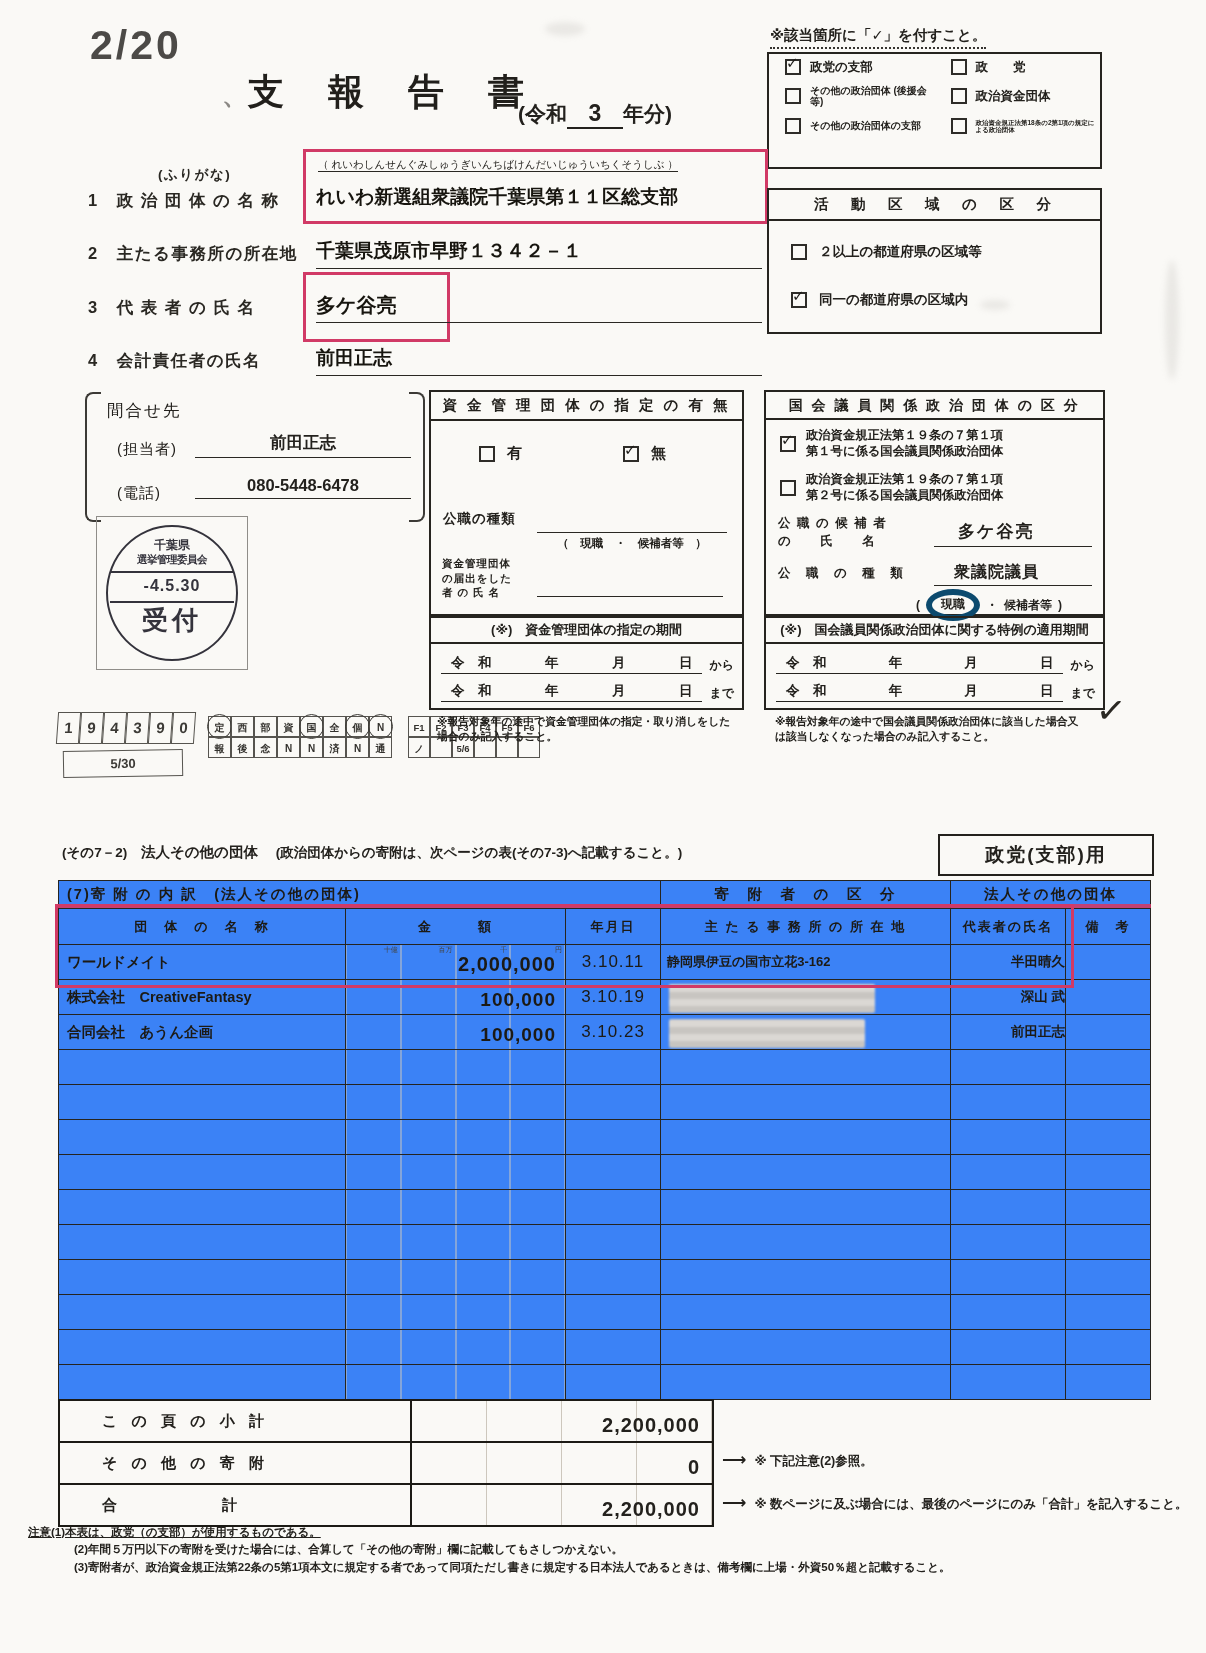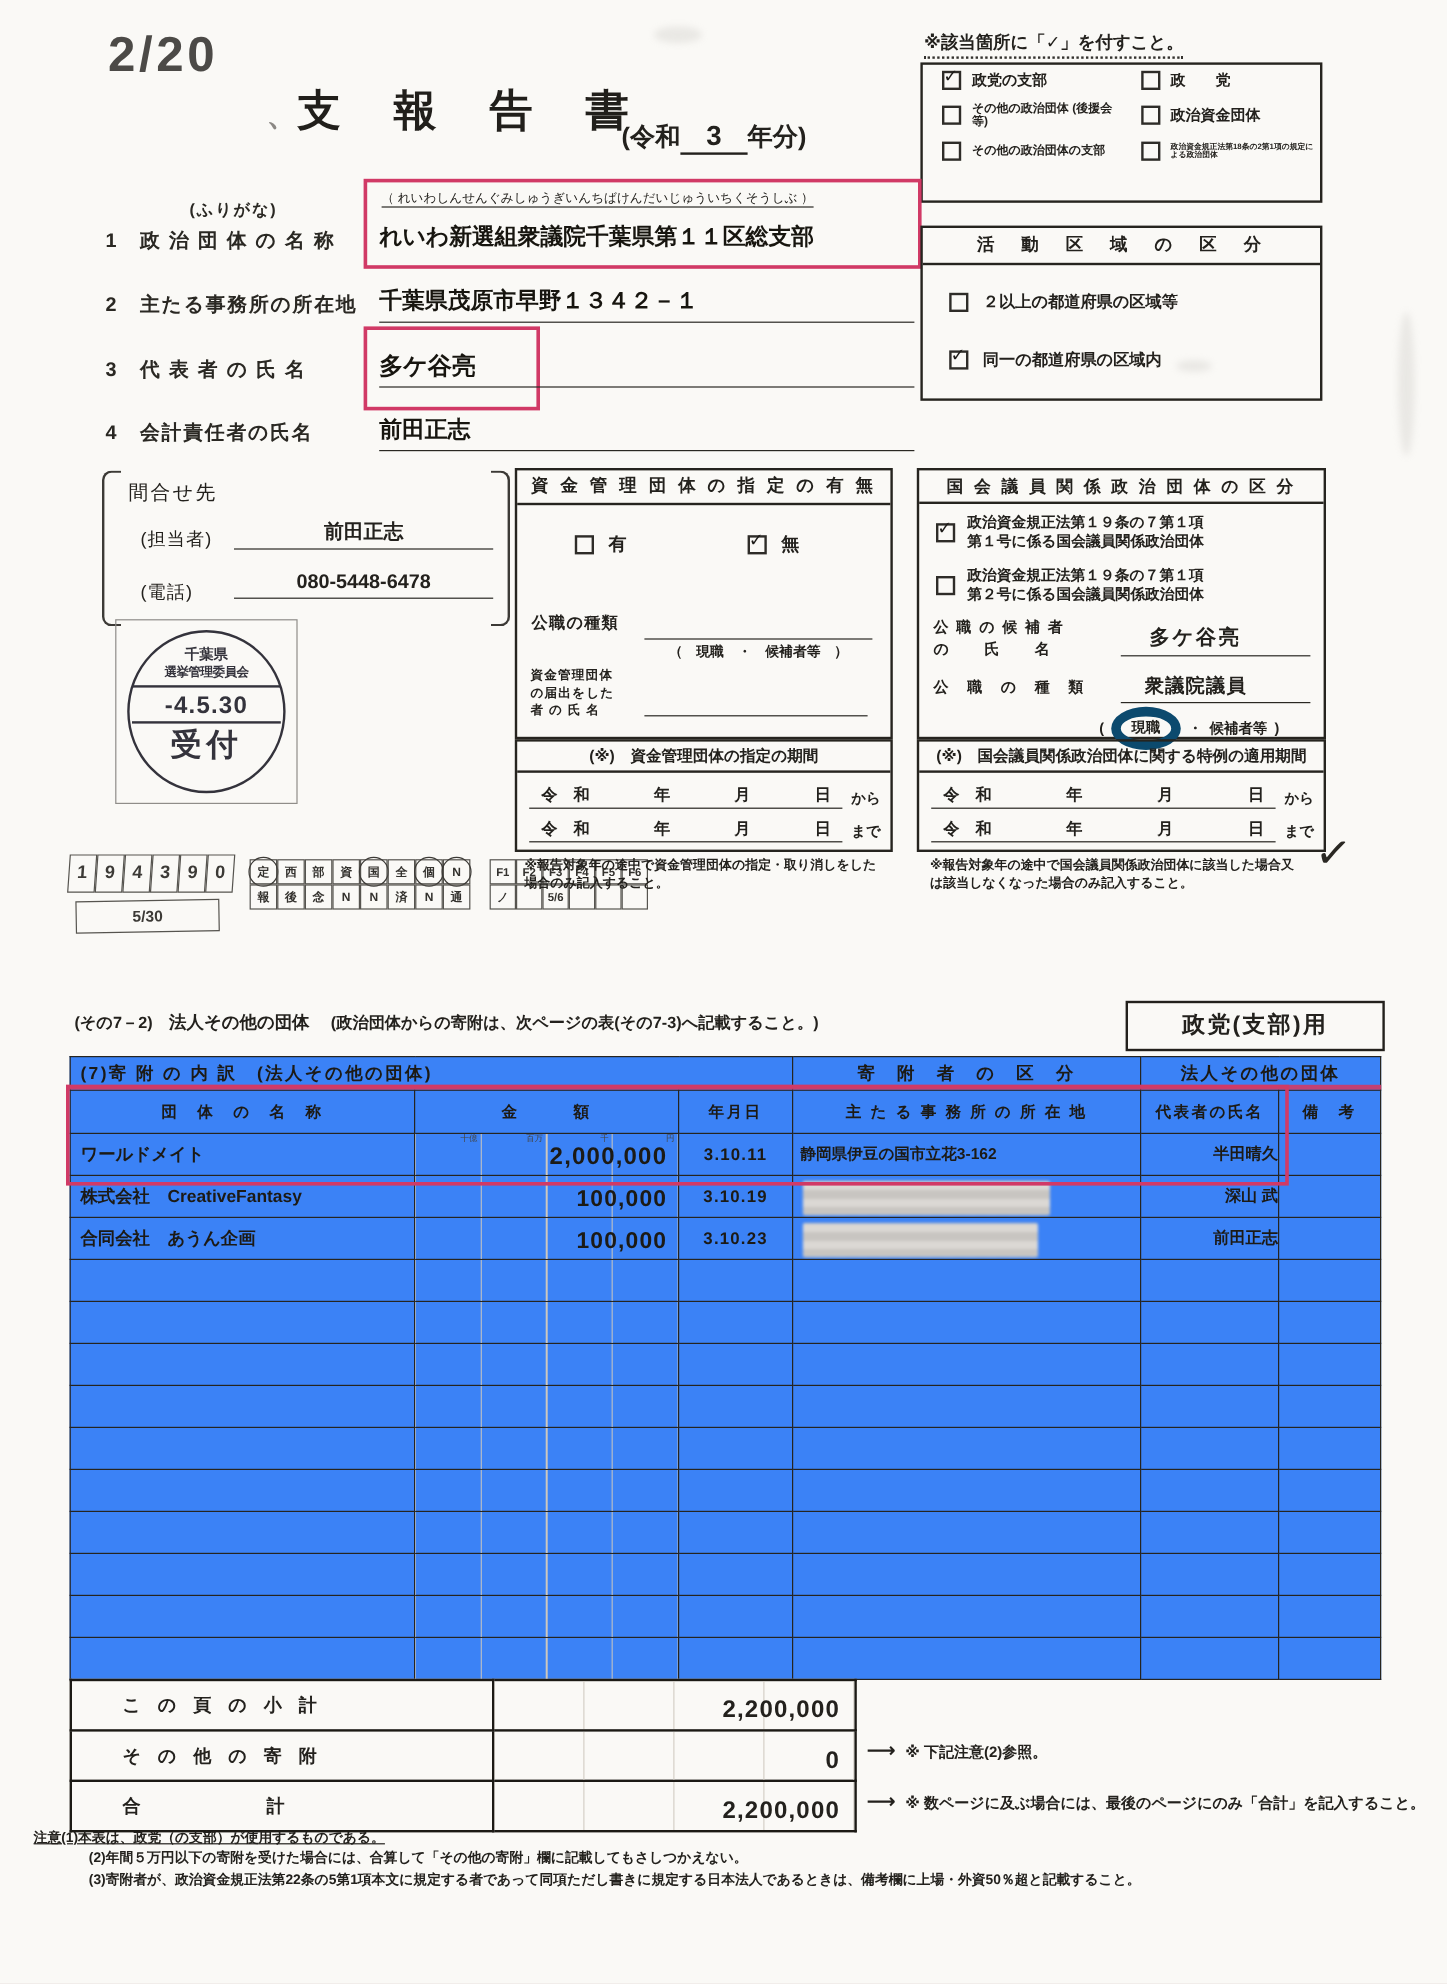--- a/index.html
+++ b/index.html
@@ -50,21 +50,21 @@
   #contact::before{left:0;border-right:none;border-radius:8px 0 0 8px;}
   #contact::after{right:0;border-left:none;border-radius:0 8px 8px 0;}
   #contact .t{position:absolute;left:22px;top:8px;font-size:16.5px;letter-spacing:2px;}
   #contact .rl{position:absolute;left:32px;font-size:15px;letter-spacing:1px;}
   #contact .rv{position:absolute;left:110px;width:216px;text-align:center;font-weight:bold;font-size:16.5px;border-bottom:1.8px solid #2a2823;padding-bottom:3px;}
   
   #stampbox{left:96px;top:516px;width:150px;height:152px;border:1.6px solid #8f8d89;}
   #stamp{position:absolute;left:9px;top:8px;width:128px;height:132px;border:2.6px solid #34333c;border-radius:50%;color:#34333c;}
   #stamp .l1{position:absolute;top:10px;width:100%;text-align:center;font-size:12px;font-weight:bold;}
   #stamp .l2{position:absolute;top:26px;width:100%;text-align:center;font-size:10.5px;font-weight:bold;letter-spacing:-0.5px;}
-  #stamp .dt{position:absolute;top:50px;width:100%;text-align:center;font-size:20px;font-weight:bold;letter-spacing:1px;}
+  #stamp .dt{position:absolute;top:50px;width:100%;text-align:center;font-size:16px;font-weight:bold;letter-spacing:1px;}
   #stamp .rc{position:absolute;top:76px;width:100%;text-align:center;font-size:26px;font-weight:bold;letter-spacing:4px;}
   #stamp .hl{position:absolute;left:2px;right:2px;border-top:2px solid #34333c;}
   
   #digits{left:57px;top:712px;display:flex;}
   #digits span{width:21px;height:30px;border:1.6px solid #56544f;border-left-width:0.8px;display:inline-block;
                text-align:center;line-height:30px;font-size:15px;color:#3c3a36;transform:skewX(-4deg);font-weight:bold;}
   #date530{left:63px;top:750px;width:118px;height:25px;border:1.6px solid #56544f;text-align:center;line-height:25px;font-size:13px;color:#3c3a36;font-weight:bold;transform:rotate(-1deg);}
   .mgrid{display:grid;}
   #kgrid{left:208px;top:716px;grid-template-columns:repeat(8,23px);grid-auto-rows:21px;}
   #kgrid span{border:1.2px solid #56544f;font-size:10px;font-weight:bold;text-align:center;line-height:21px;color:#33312d;position:relative;}
@@ -87,21 +87,21 @@
   #dietbox .hd{height:26px;line-height:26px;font-size:14px;letter-spacing:2.5px;}
   #dietbox .ci{position:absolute;display:flex;gap:10px;align-items:center;left:14px;}
   #dietbox .ci .lbl{font-size:12.3px;font-weight:bold;line-height:1.3;}
   #dietbox .i1{top:36px;} #dietbox .i2{top:80px;}
   #dietbox .cl{position:absolute;left:12px;font-size:12.5px;font-weight:bold;letter-spacing:1.5px;line-height:1.45;}
   #dietbox .cand{position:absolute;left:192px;top:128px;font-size:17px;font-weight:bold;letter-spacing:2px;}
   #dietbox .candline{position:absolute;left:168px;top:154px;width:158px;}
   #dietbox .offv{position:absolute;left:188px;top:170px;font-size:16px;font-weight:bold;letter-spacing:1px;}
   #dietbox .offline2{position:absolute;left:168px;top:193px;width:158px;}
   #dietbox .paren{position:absolute;left:150px;top:197px;font-size:12px;font-weight:bold;display:flex;align-items:center;gap:6px;}
-  #dietbox .paren .ell{border:8px solid #0c4a6e;border-radius:50%;padding:1px 9px 2px;}
+  #dietbox .paren .ell{border:6px solid #0c4a6e;border-radius:50%;padding:1px 9px 2px;}
   
   .pbox .hd{height:24px;line-height:24px;font-size:13px;}
   .prow{position:absolute;left:10px;right:8px;display:flex;align-items:flex-end;}
   .prow .ln{flex:1;display:flex;justify-content:space-between;border-bottom:1.8px solid #26241f;font-size:13.5px;font-weight:bold;padding:0 10px 1px;}
   .prow .sfx{margin-left:7px;font-size:12px;font-weight:bold;}
   #fundperiod{left:429px;top:616px;width:311px;height:90px;}
   #dietperiod{left:764px;top:616px;width:337px;height:90px;}
   .pbox .r1{top:36px;} .pbox .r2{top:64px;}
   #fundpnote{left:437px;top:714px;width:300px;font-size:10.8px;font-weight:bold;line-height:1.4;}
   #dietpnote{left:775px;top:714px;width:310px;font-size:10.8px;font-weight:bold;line-height:1.4;}
@@ -115,21 +115,21 @@
   .don tr.gh{height:28px;} .don tr.ch{height:36px;} .don tr.dr{height:35px;}
   .don .gh th{font-size:14.5px;letter-spacing:2px;}
   .don .gh .bd{text-align:left;padding-left:8px;}
   .don .ch th{font-size:13px;letter-spacing:2px;font-weight:bold;}
   .don td.name{font-size:14.5px;font-weight:bold;padding-left:8px;}
   .don td.amount{position:relative;
     background-image:repeating-linear-gradient(to right,transparent,transparent calc(25% - 1px),#cdc7bd calc(25% - 1px),#cdc7bd 25%);}
   .don td.amount .aval{position:absolute;right:9px;bottom:3px;font-size:19px;font-weight:bold;letter-spacing:1px;}
   .don td.amount .units{position:absolute;top:1px;left:0;right:0;display:flex;}
   .don td.amount .units span{flex:1;text-align:right;font-size:7px;line-height:8px;color:#44423d;padding-right:3px;}
-  .don td.date{text-align:center;font-size:14px;font-weight:bold;letter-spacing:1px;}
+  .don td.date{text-align:center;font-size:17px;font-weight:normal;letter-spacing:1px;}
   .don td.addr{font-size:13px;font-weight:bold;padding-left:6px;}
   .don td.rep{font-size:13.5px;font-weight:bold;padding-left:5px;text-align:right;}
   .redact{width:206px;height:29px;margin:2px 0 0 2px;border-radius:2px;filter:blur(1.2px);
     background-image:repeating-linear-gradient(0deg,#c8c5c1 0 7px,#dbd8d4 7px 14px),repeating-linear-gradient(90deg,rgba(170,167,162,.55) 0 9px,rgba(222,219,215,.55) 9px 18px);}
   #pink3{left:55px;top:904px;width:1013px;height:78px;border:3.5px solid #d13a66;}
   #pink3b{left:55px;top:904px;width:1096px;height:3.5px;background:#d13a66;opacity:.9;}
   
   #sumtbl{left:58px;top:1399px;}
   table.sum{border-collapse:collapse;table-layout:fixed;width:654px;border:2.6px solid #1c1a15;background:#faf9f6;}
   .sum td{border:2px solid #1c1a15;height:40px;padding:0;}

